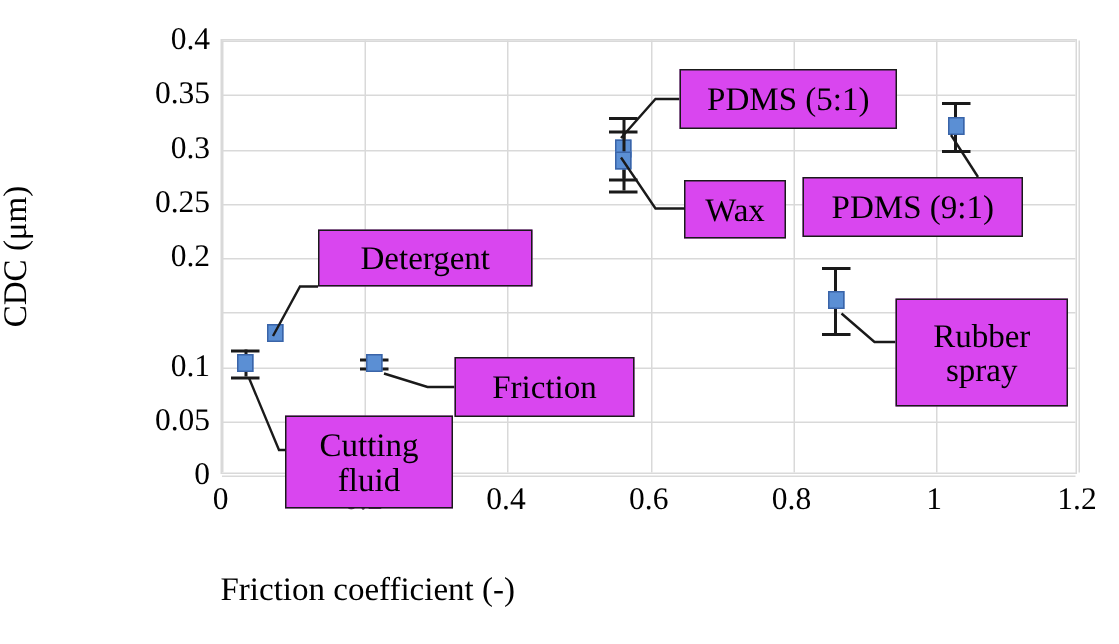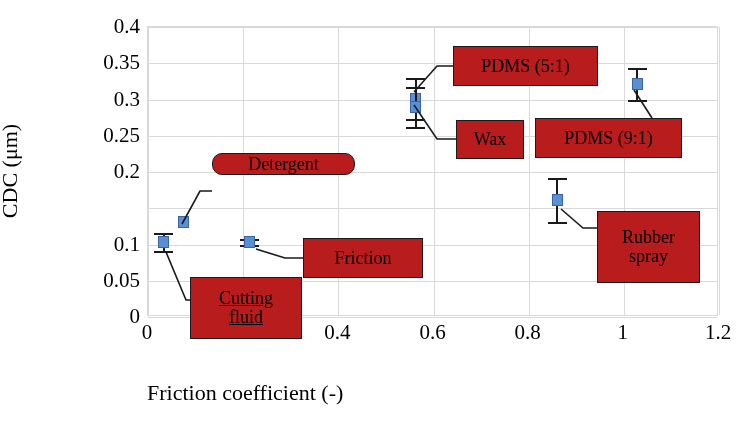--- a/index.html
+++ b/index.html
@@ -115,22 +115,22 @@
     position: absolute;
     width: 19px; height: 2px;
     left: -9.5px;
     background: #1a1a1a;
   }
 
   
   .callout {
     position: absolute;
     border: 1.6px solid #1a1a1a;
-    background: #b91c1c;
-    font-size: 18px;
+    background: #d946ef;
+    font-size: 22px;
     line-height: 1.05;
     text-align: center;
     box-sizing: border-box;
     display: flex;
     align-items: center;
     justify-content: center;
     white-space: pre-line;
     padding: 2px 16px;
   }
 
@@ -245,24 +245,24 @@
       <path d="M 166 252 L 186 300 L 190 300"></path>
 
       <path d="M 561 209 L 583 228 L 597 228"></path>
     </g>
   </svg>
 
   <div id="callouts-layer">
       <div class="callout" style="left: 453px; top: 46px; width: 145px; height: 40px;">PDMS (5:1)</div>
       <div class="callout" style="left: 456px; top: 120px; width: 68px; height: 39px;">Wax</div>
       <div class="callout" style="left: 535px; top: 118px; width: 147px; height: 40px;">PDMS (9:1)</div>
-      <div class="callout" style="left: 212px; top: 153px; width: 143px; height: 22px; border-radius: 10px;">Detergent</div>
+      <div class="callout" style="left: 212px; top: 153px; width: 143px; height: 38px;">Detergent</div>
       <div class="callout" style="left: 303px; top: 238px; width: 120px; height: 40px;">Friction</div>
-      <div class="callout" style="left: 190px; top: 277px; width: 112px; height: 62px; text-decoration: underline;">Cutting
+      <div class="callout" style="left: 190px; top: 277px; width: 112px; height: 62px;">Cutting
 fluid</div>
-      <div class="callout" style="left: 597px; top: 199px; width: 103px; height: 72px; margin-top: 12px;">Rubber
+      <div class="callout" style="left: 597px; top: 199px; width: 115px; height: 72px;">Rubber
 spray</div>
     </div>
 
   <div id="x-axis-title">Friction coefficient (-)</div>
   <div id="y-axis-title">CDC (μm)</div>
 
 </div>
 
 </body></html>

